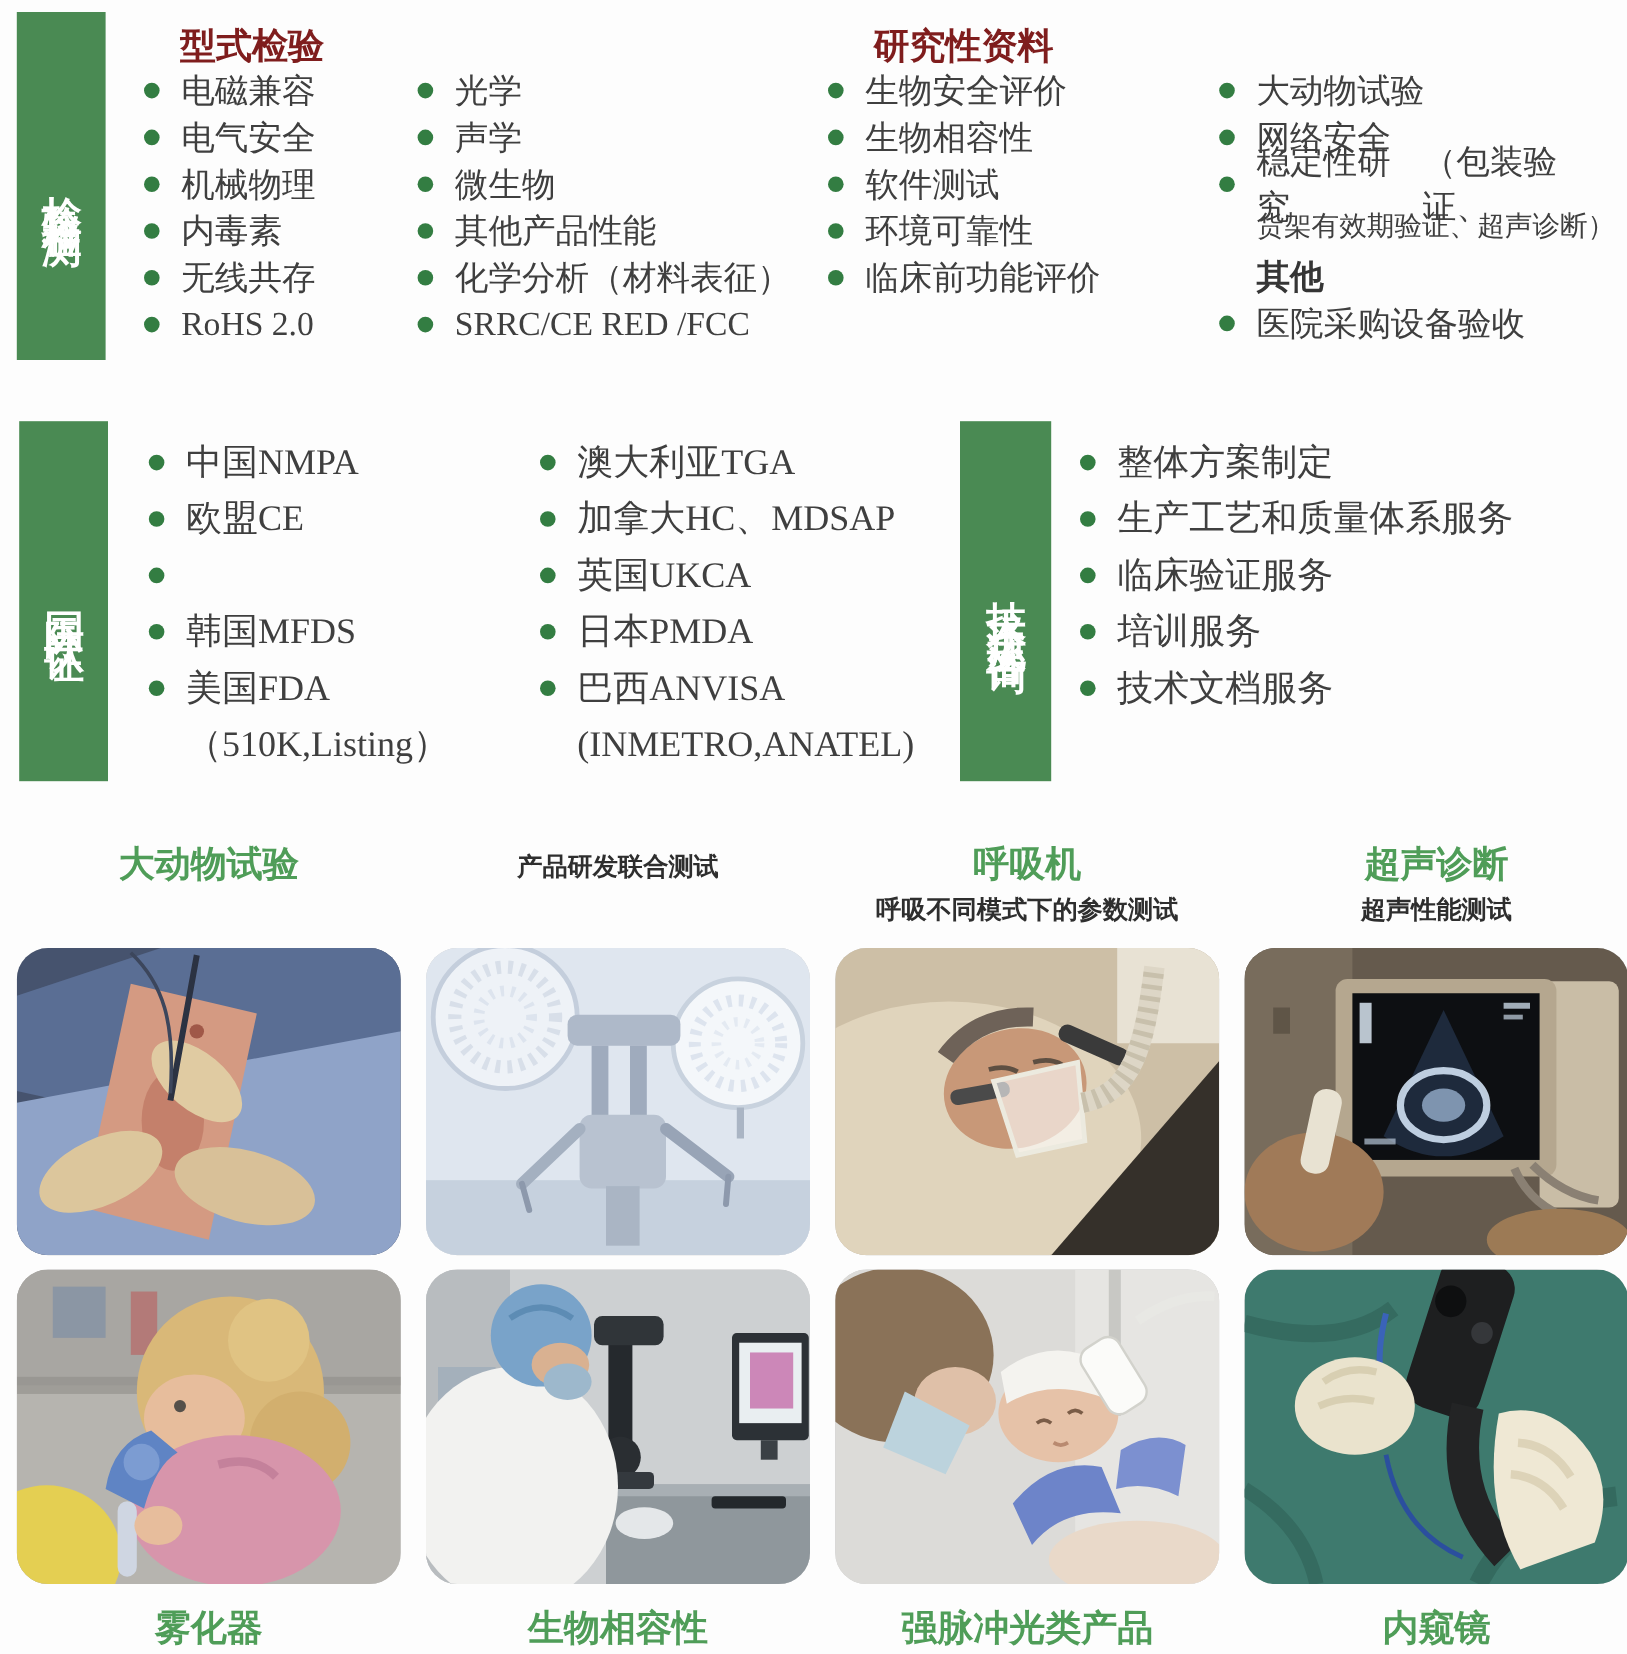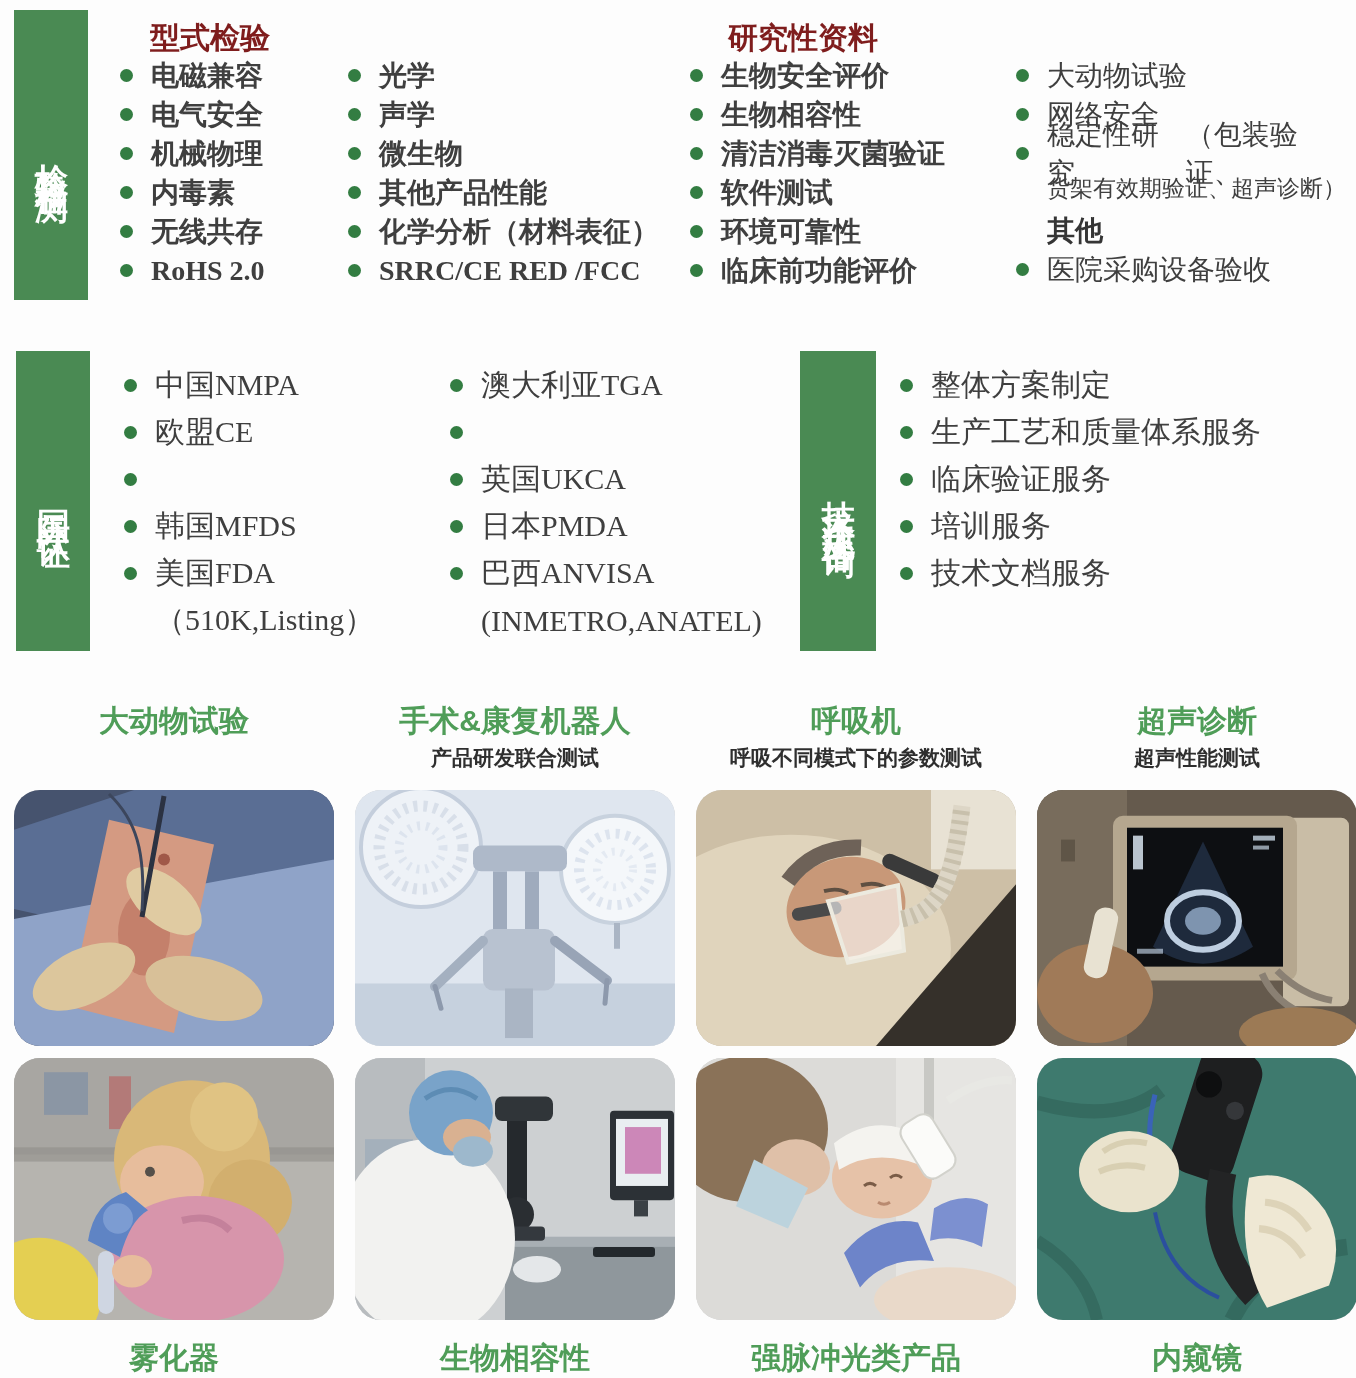--- a/index.html
+++ b/index.html
@@ -22,21 +22,21 @@
   .bar-consult { left:800px; top:351px; width:76px; height:300px; }
 
   
   .hdr { position:absolute; font-size:30px; font-weight:700; color:#7f1d1d; }
   .hdr-type     { left:150px; top:18px; }
   .hdr-research { left:728px; top:18px; }
 
   
   .list { position:absolute; display:flex; flex-direction:column; }
   .row  { display:flex; align-items:center; }
-  .list-s .row { height:39px;font-weight:bold; }
+  .list-s .row { height:39px; }
   .list-m .row { height:47px; }
   .bullet { width:13px; height:13px; border-radius:50%; background:var(--bullet,#337d42); margin-right:18px; flex:none; }
   .list-s .txt { font-size:28px; }
   .list-m .txt { font-size:30px; }
   .list-a { left:120px;  top:56px; }
   .list-b { left:348px;  top:56px;justify-content:center; }
   .list-c { left:690px;  top:56px; }
   .col-d  { left:1016px; top:56px; width:336px; }
   .col-d .row { height:39px; }
   .col-d .txt { font-size:28px; }
@@ -131,24 +131,20 @@
   <div class="row">
       <span class="bullet"></span>
       <span class="txt">生物安全评价</span>
     </div>
   <div class="row">
       <span class="bullet"></span>
       <span class="txt">生物相容性</span>
     </div>
   <div class="row">
       <span class="bullet"></span>
-      <span class="txt">清洁消毒灭菌验证</span>
-    </div>
-  <div class="row">
-      <span class="bullet"></span>
       <span class="txt">软件测试</span>
     </div>
   <div class="row">
       <span class="bullet"></span>
       <span class="txt">环境可靠性</span>
     </div>
   <div class="row">
       <span class="bullet"></span>
       <span class="txt">临床前功能评价</span>
     </div>
@@ -203,20 +199,21 @@
   <div class="cont-line-m">（510K,Listing）</div>
 </div>
 
 <div class="list list-m list-m2">
   <div class="row">
       <span class="bullet"></span>
       <span class="txt">澳大利亚TGA</span>
     </div>
   <div class="row">
       <span class="bullet"></span>
+      <span class="txt">加拿大HC、MDSAP</span>
     </div>
   <div class="row">
       <span class="bullet"></span>
       <span class="txt">英国UKCA</span>
     </div>
   <div class="row">
       <span class="bullet"></span>
       <span class="txt">日本PMDA</span>
     </div>
   <div class="row">
@@ -250,21 +247,20 @@
   <div class="row">
       <span class="bullet"></span>
       <span class="txt">技术文档服务</span>
     </div>
 </div>
 
 <div class="capcol caps-top cx1">
   <div class="cap-title">大动物试验</div>
 </div>
 <div class="capcol caps-top cx2">
-  <div class="cap-title">手术&amp;康复机器人</div>
   <div class="cap-sub">产品研发联合测试</div>
 </div>
 <div class="capcol caps-top cx3">
   <div class="cap-title">呼吸机</div>
   <div class="cap-sub">呼吸不同模式下的参数测试</div>
 </div>
 <div class="capcol caps-top cx4">
   <div class="cap-title">超声诊断</div>
   <div class="cap-sub">超声性能测试</div>
 </div>

